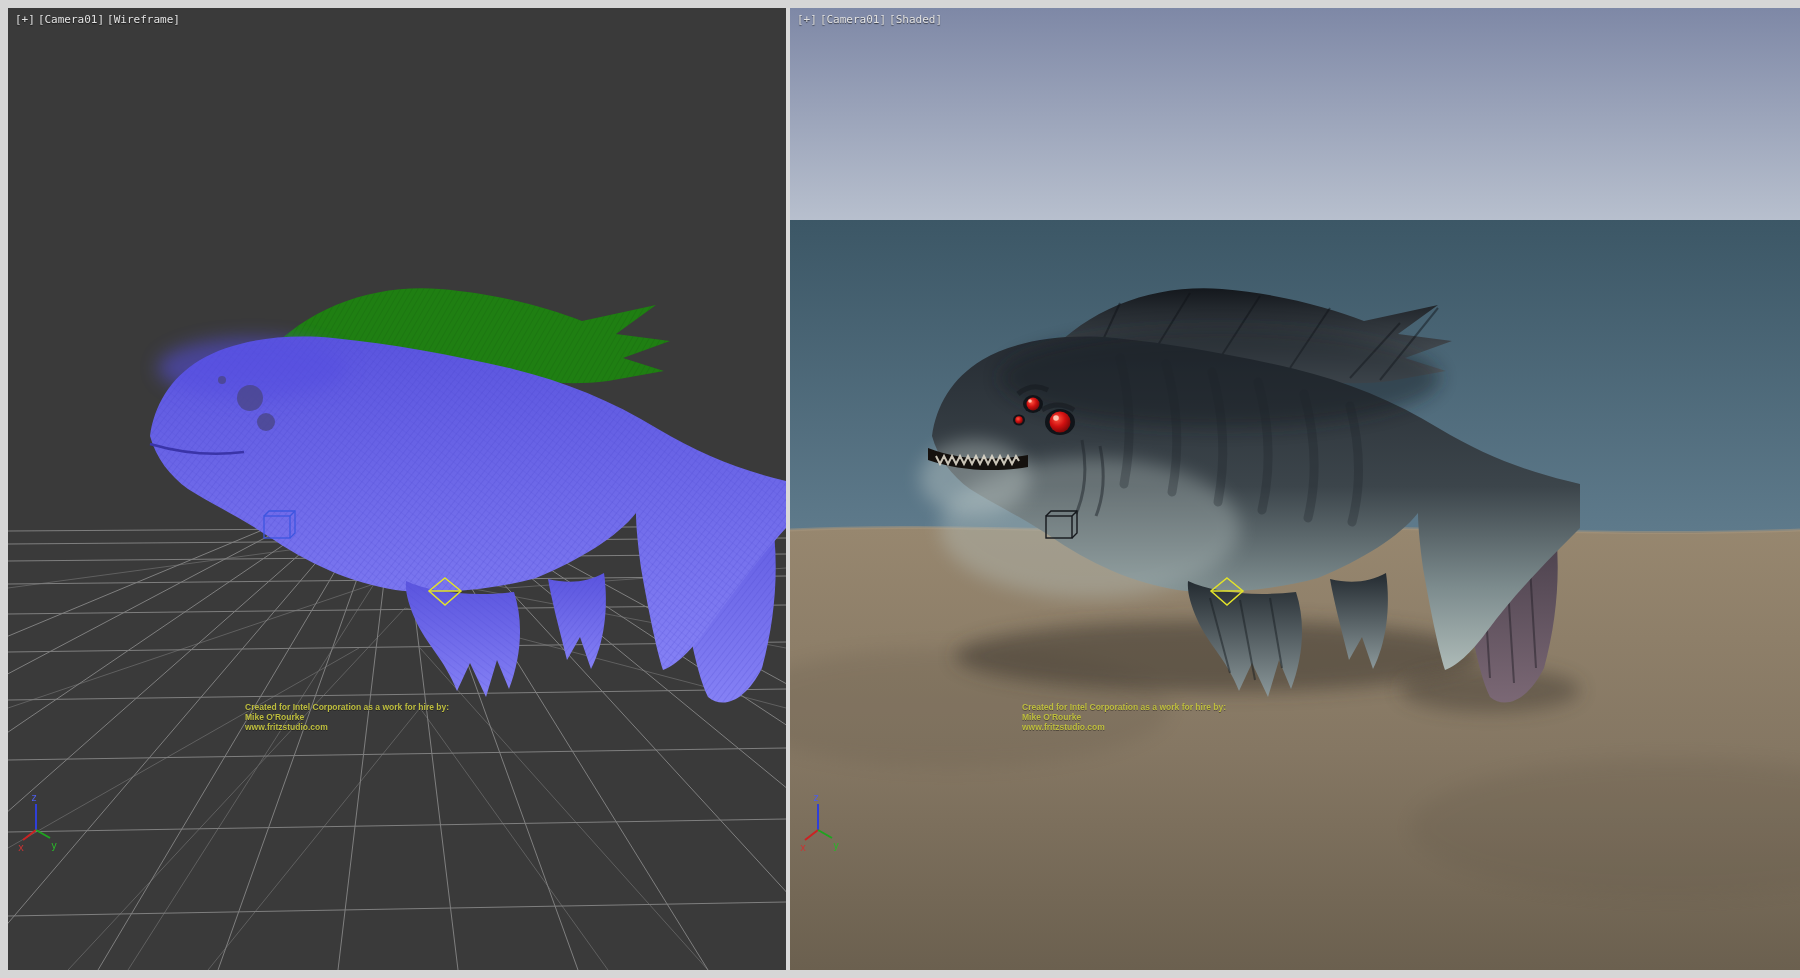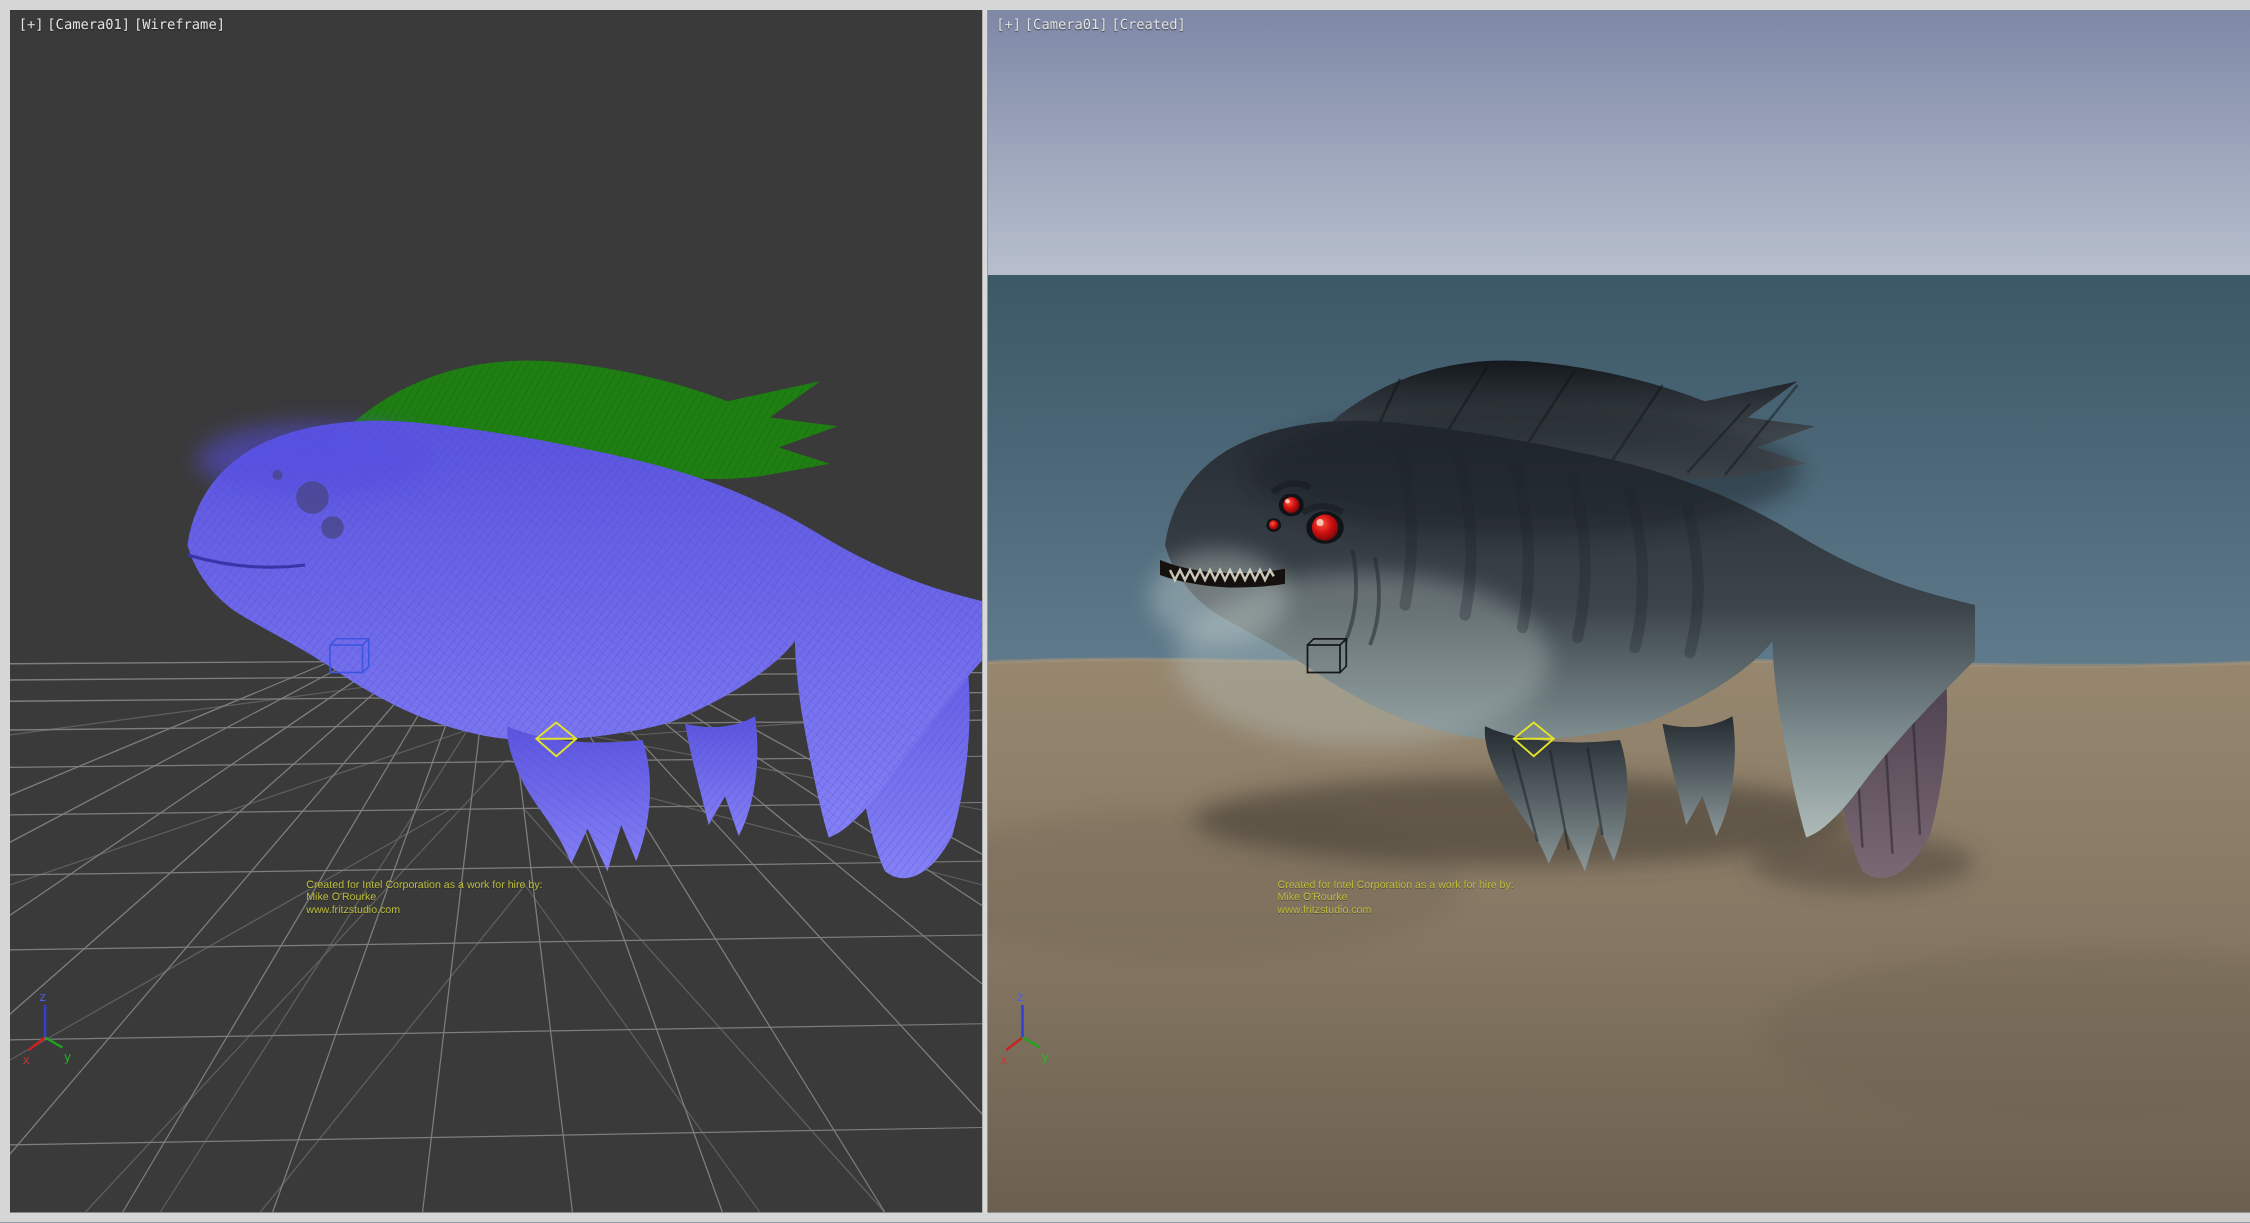--- a/index.html
+++ b/index.html
@@ -23,20 +23,21 @@
     font-family:"DejaVu Sans Mono", monospace;
     font-size:11px; color:#e2e2e2; display:flex; gap:3px;
     text-shadow:0 1px 1px rgba(0,0,0,.6);
   }
   .vp-label span { cursor:default; }
   .credit {
     position:absolute; z-index:4;
     font-size:8.5px; line-height:10px; color:#bdbd3e;
     text-shadow:0 1px 0 rgba(0,0,0,.35);
     white-space:nowrap;
+    font-weight:bold;
   }
   .credit-left  { left:237px; top:694px; }
   .credit-right { left:232px; top:694px; }
   .tripod { position:absolute; left:10px; top:782px; z-index:4; }
   .tripod text { font-family:"DejaVu Sans Mono", monospace; font-size:10px; }
 </style>
 </head>
 <body>
 
 <div class="viewport vp-left">
@@ -163,21 +164,21 @@
   </svg>
 </div>
 
 <div class="splitter"></div>
 
 <div class="viewport vp-right">
 
   <div class="vp-label">
     <span>[+]</span>
     <span>[Camera01]</span>
-    <span>[Created]</span>
+    <span>[Shaded]</span>
   </div>
 
   <svg class="scene" viewBox="0 0 1010 962">
     <defs>
       <linearGradient id="skyG" x1="0" y1="0" x2="0" y2="1">
         <stop offset="0" stop-color="#7e88a6"></stop>
           <stop offset="1" stop-color="#b8c0ce"></stop>
       </linearGradient>
       <linearGradient id="seaG" x1="0" y1="0" x2="0" y2="1">
         <stop offset="0" stop-color="#3c5766"></stop>

